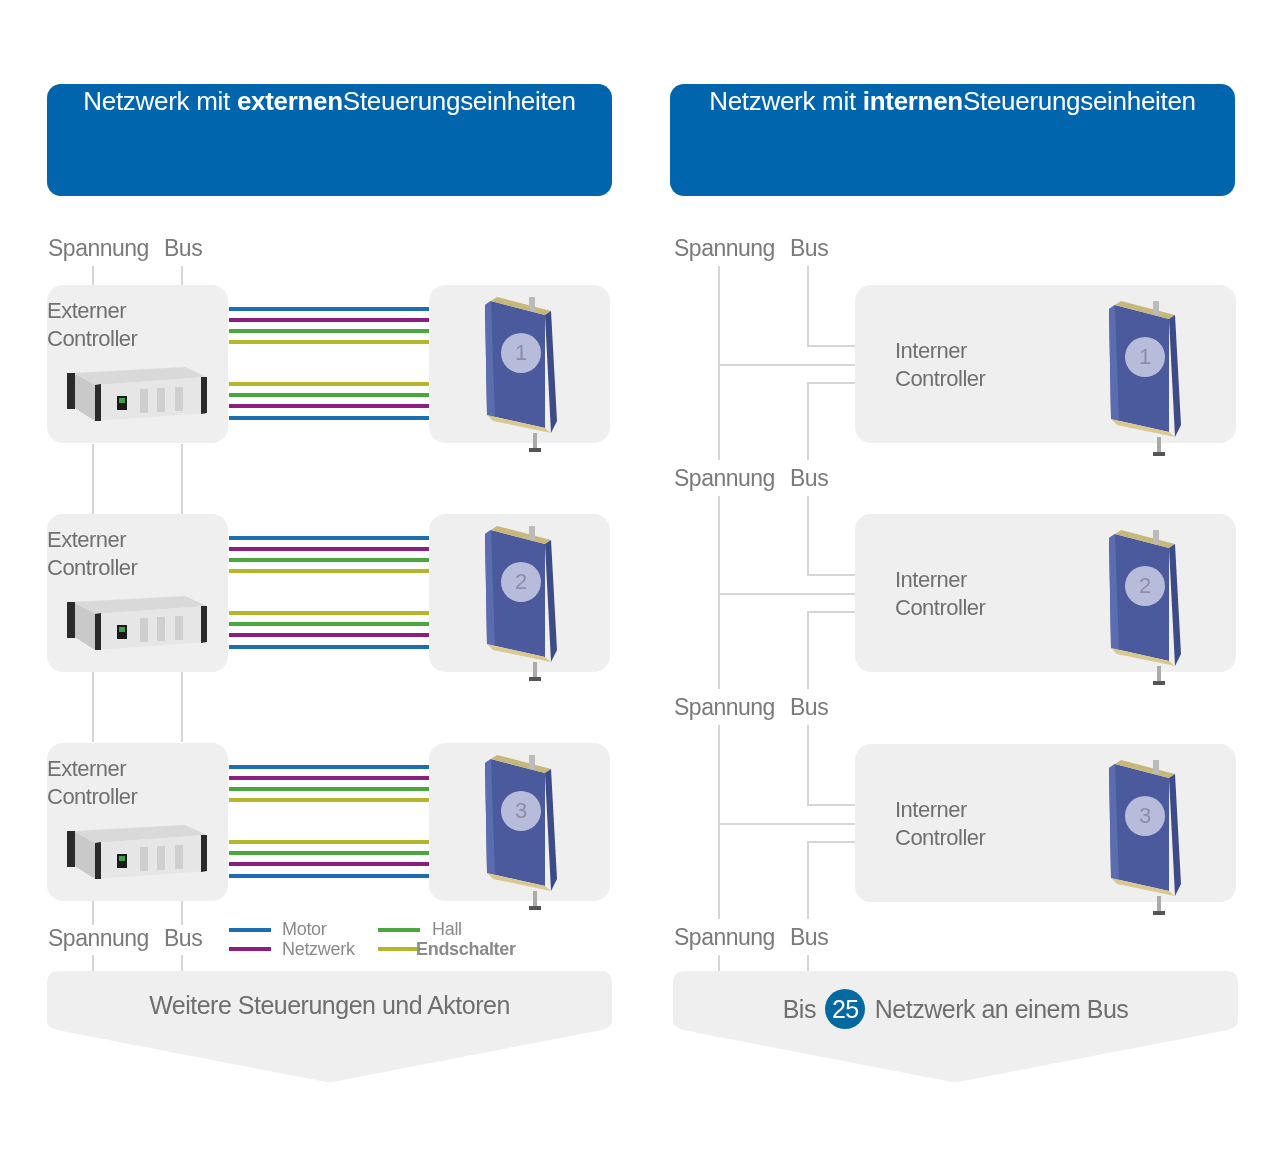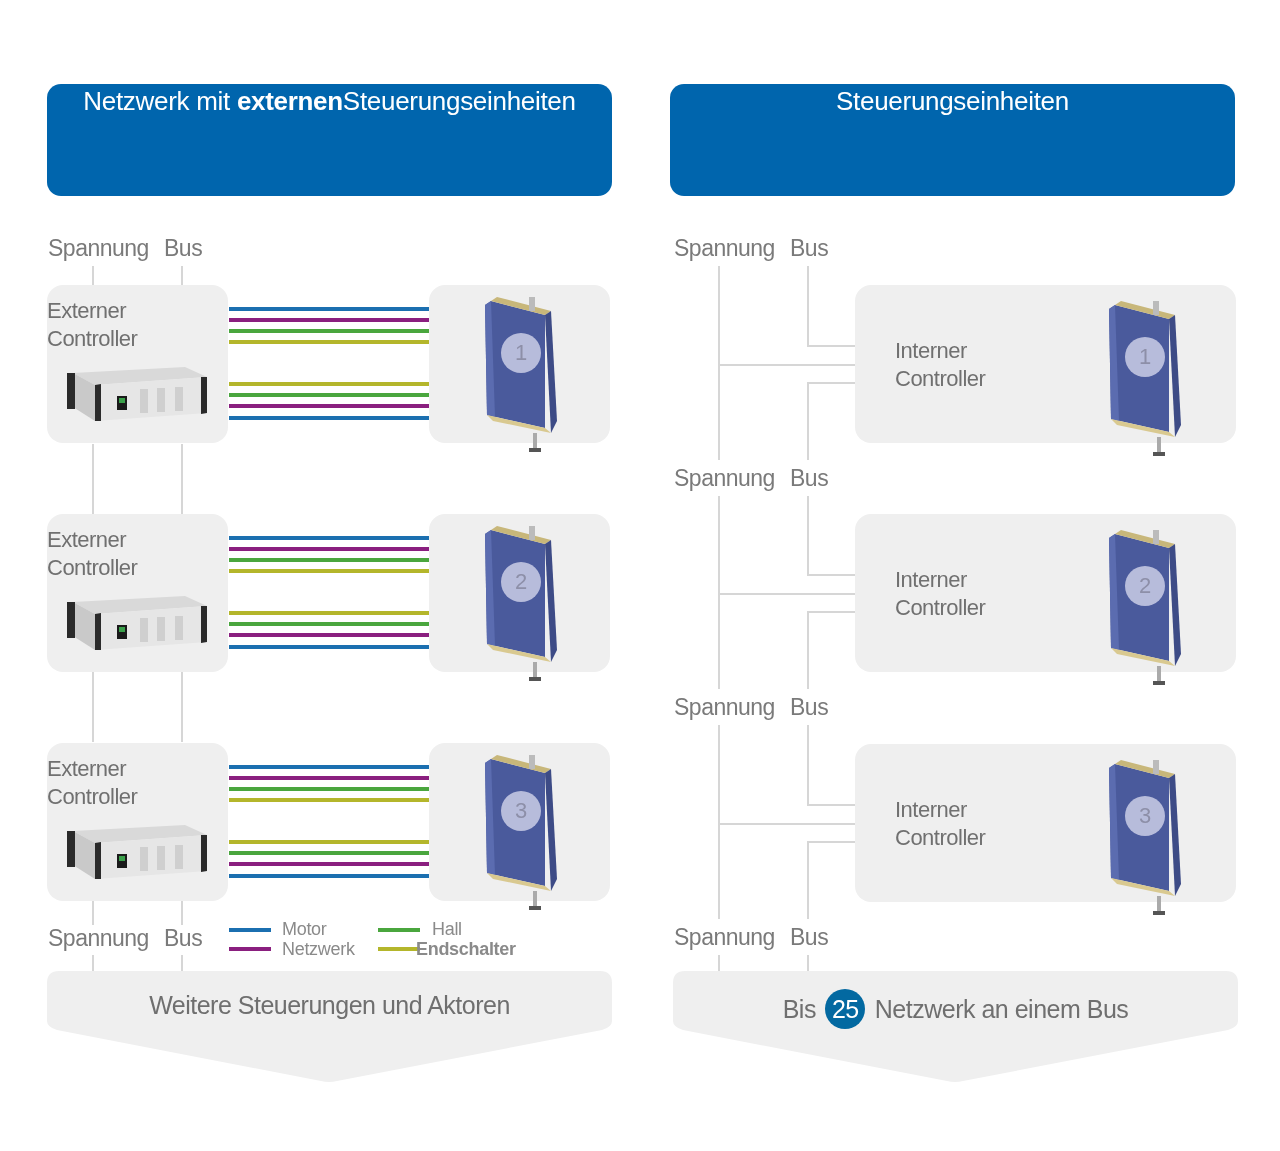--- a/index.html
+++ b/index.html
@@ -185,20 +185,21 @@
 <span class="lbl" style="left:164px;top:925px;">Bus</span>
 
 <div class="footer" style="left:47px;width:565px;">
   <svg width="565" height="112">
     <path d="M12,0 H553 Q565,0 565,12 V50 Q565,56 555,59 L290,110 Q282,112 274,110 L10,59 Q0,56 0,50 V12 Q0,0 12,0 Z" fill="#efefef"></path>
   </svg>
   <div class="footer-txt">Weitere Steuerungen und Aktoren</div>
 </div>
 
 <div class="header" style="left:670px;width:565px;">
+  <span class="l1"><span>Netzwerk mit </span><b>internen</b></span>
   <span>Steuerungseinheiten</span>
 </div>
 
 <div id="right-units">
       <span class="lbl" style="left:674px;top:235px;">Spannung</span>
       <span class="lbl" style="left:790px;top:235px;">Bus</span>
       <span class="lbl" style="left:674px;top:465px;">Spannung</span>
       <span class="lbl" style="left:790px;top:465px;">Bus</span>
       <span class="lbl" style="left:674px;top:694px;">Spannung</span>
       <span class="lbl" style="left:790px;top:694px;">Bus</span>

